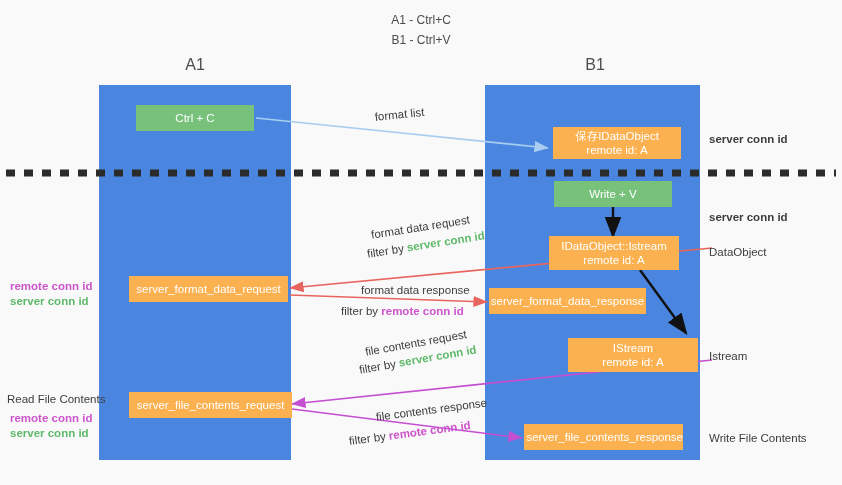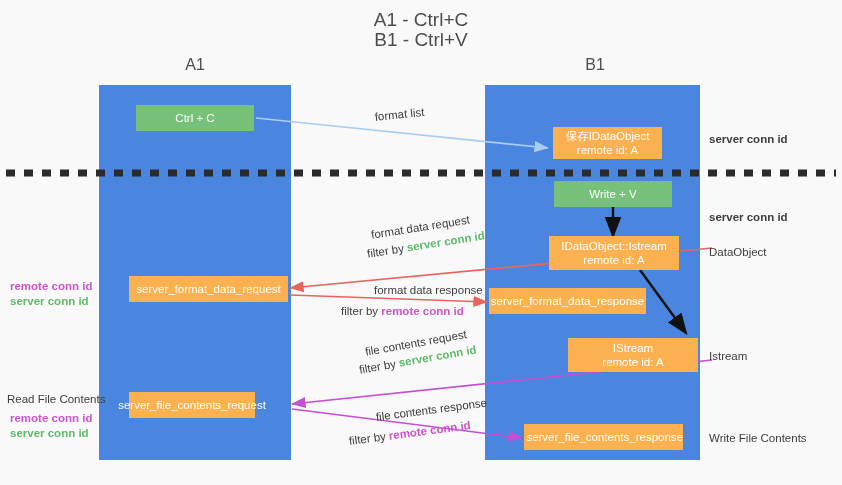--- a/index.html
+++ b/index.html
@@ -20,21 +20,21 @@
     left: 0; top: 0;
     width: 842px;
     height: 485px;
     pointer-events: none;
   }
   .title {
     position: absolute;
     left: 0;
     width: 842px;
     text-align: center;
-    font-size: 19px;
+    font-size: 12px;
     color: #4d4d4d;
     line-height: 20px;
   }
   .col {
     position: absolute;
     background: #4a86e0;
   }
   .col-head {
     position: absolute;
     text-align: center;
@@ -128,21 +128,21 @@
 
     <line x1="712" y1="360" x2="292" y2="404" stroke="#c44fd0" stroke-width="1.6" marker-end="url(#ah-mag)"></line>
 
     <line x1="292" y1="409" x2="522" y2="438" stroke="#c44fd0" stroke-width="1.6" marker-end="url(#ah-mag)"></line>
   </svg>
 
   <div class="box box-green" style="left:136px; top:105px; width:118px; height:26px;">
     <span>Ctrl + C</span>
   </div>
 
-  <div class="box box-orange" style="left:553px; top:127px; width:109px; height:32px;align-items:center;">
+  <div class="box box-orange" style="left:553px; top:127px; width:128px; height:32px;align-items:center;">
     <span>保存IDataObject</span>
     <span>remote id: A</span>
   </div>
 
   <div class="box box-green" style="left:554px; top:181px; width:118px; height:26px;">
     <span>Write + V</span>
   </div>
 
   <div class="box box-orange" style="left:549px; top:236px; width:130px; height:34px;">
     <span>IDataObject::Istream</span>
@@ -155,38 +155,38 @@
   </div>
 
   <div class="box box-orange" style="left:489px; top:288px; width:157px; height:26px;">
     <span>server_format_data_response</span>
   </div>
 
   <div class="box box-orange" style="left:129px; top:276px; width:159px; height:26px;">
     <span>server_format_data_request</span>
   </div>
 
-  <div class="box box-orange" style="left:129px; top:392px; width:126px; height:26px;">
+  <div class="box box-orange" style="left:129px; top:392px; width:163px; height:26px;">
     <span>server_file_contents_request</span>
   </div>
 
   <div class="box box-orange" style="left:524px; top:424px; width:159px; height:26px;align-items:flex-end;">
     <span>server_file_contents_response</span>
   </div>
 
   <div class="lbl rot-e" style="left:374px; top:110px;">format list</div>
 
   <div class="lbl rot-a" style="left:370px; top:228px;">
     <span>format data request</span>
   </div>
   <div class="lbl rot-a" style="left:366px; top:247px;">
     <span class="lbl-plain">filter by </span><span class="lbl-green">server conn id</span>
   </div>
 
-  <div class="lbl" style="left:374px; top:283px;">format data response</div>
+  <div class="lbl" style="left:361px; top:283px;">format data response</div>
   <div class="lbl" style="left:341px; top:304px;">
     <span class="lbl-plain">filter by </span><span class="lbl-magenta">remote conn id</span>
   </div>
 
   <div class="lbl rot-c" style="left:364px; top:345px;">file contents request</div>
   <div class="lbl rot-c" style="left:358px; top:363px;">
     <span class="lbl-plain">filter by </span><span class="lbl-green">server conn id</span>
   </div>
 
   <div class="lbl rot-b" style="left:375px; top:410px;">file contents response</div>

